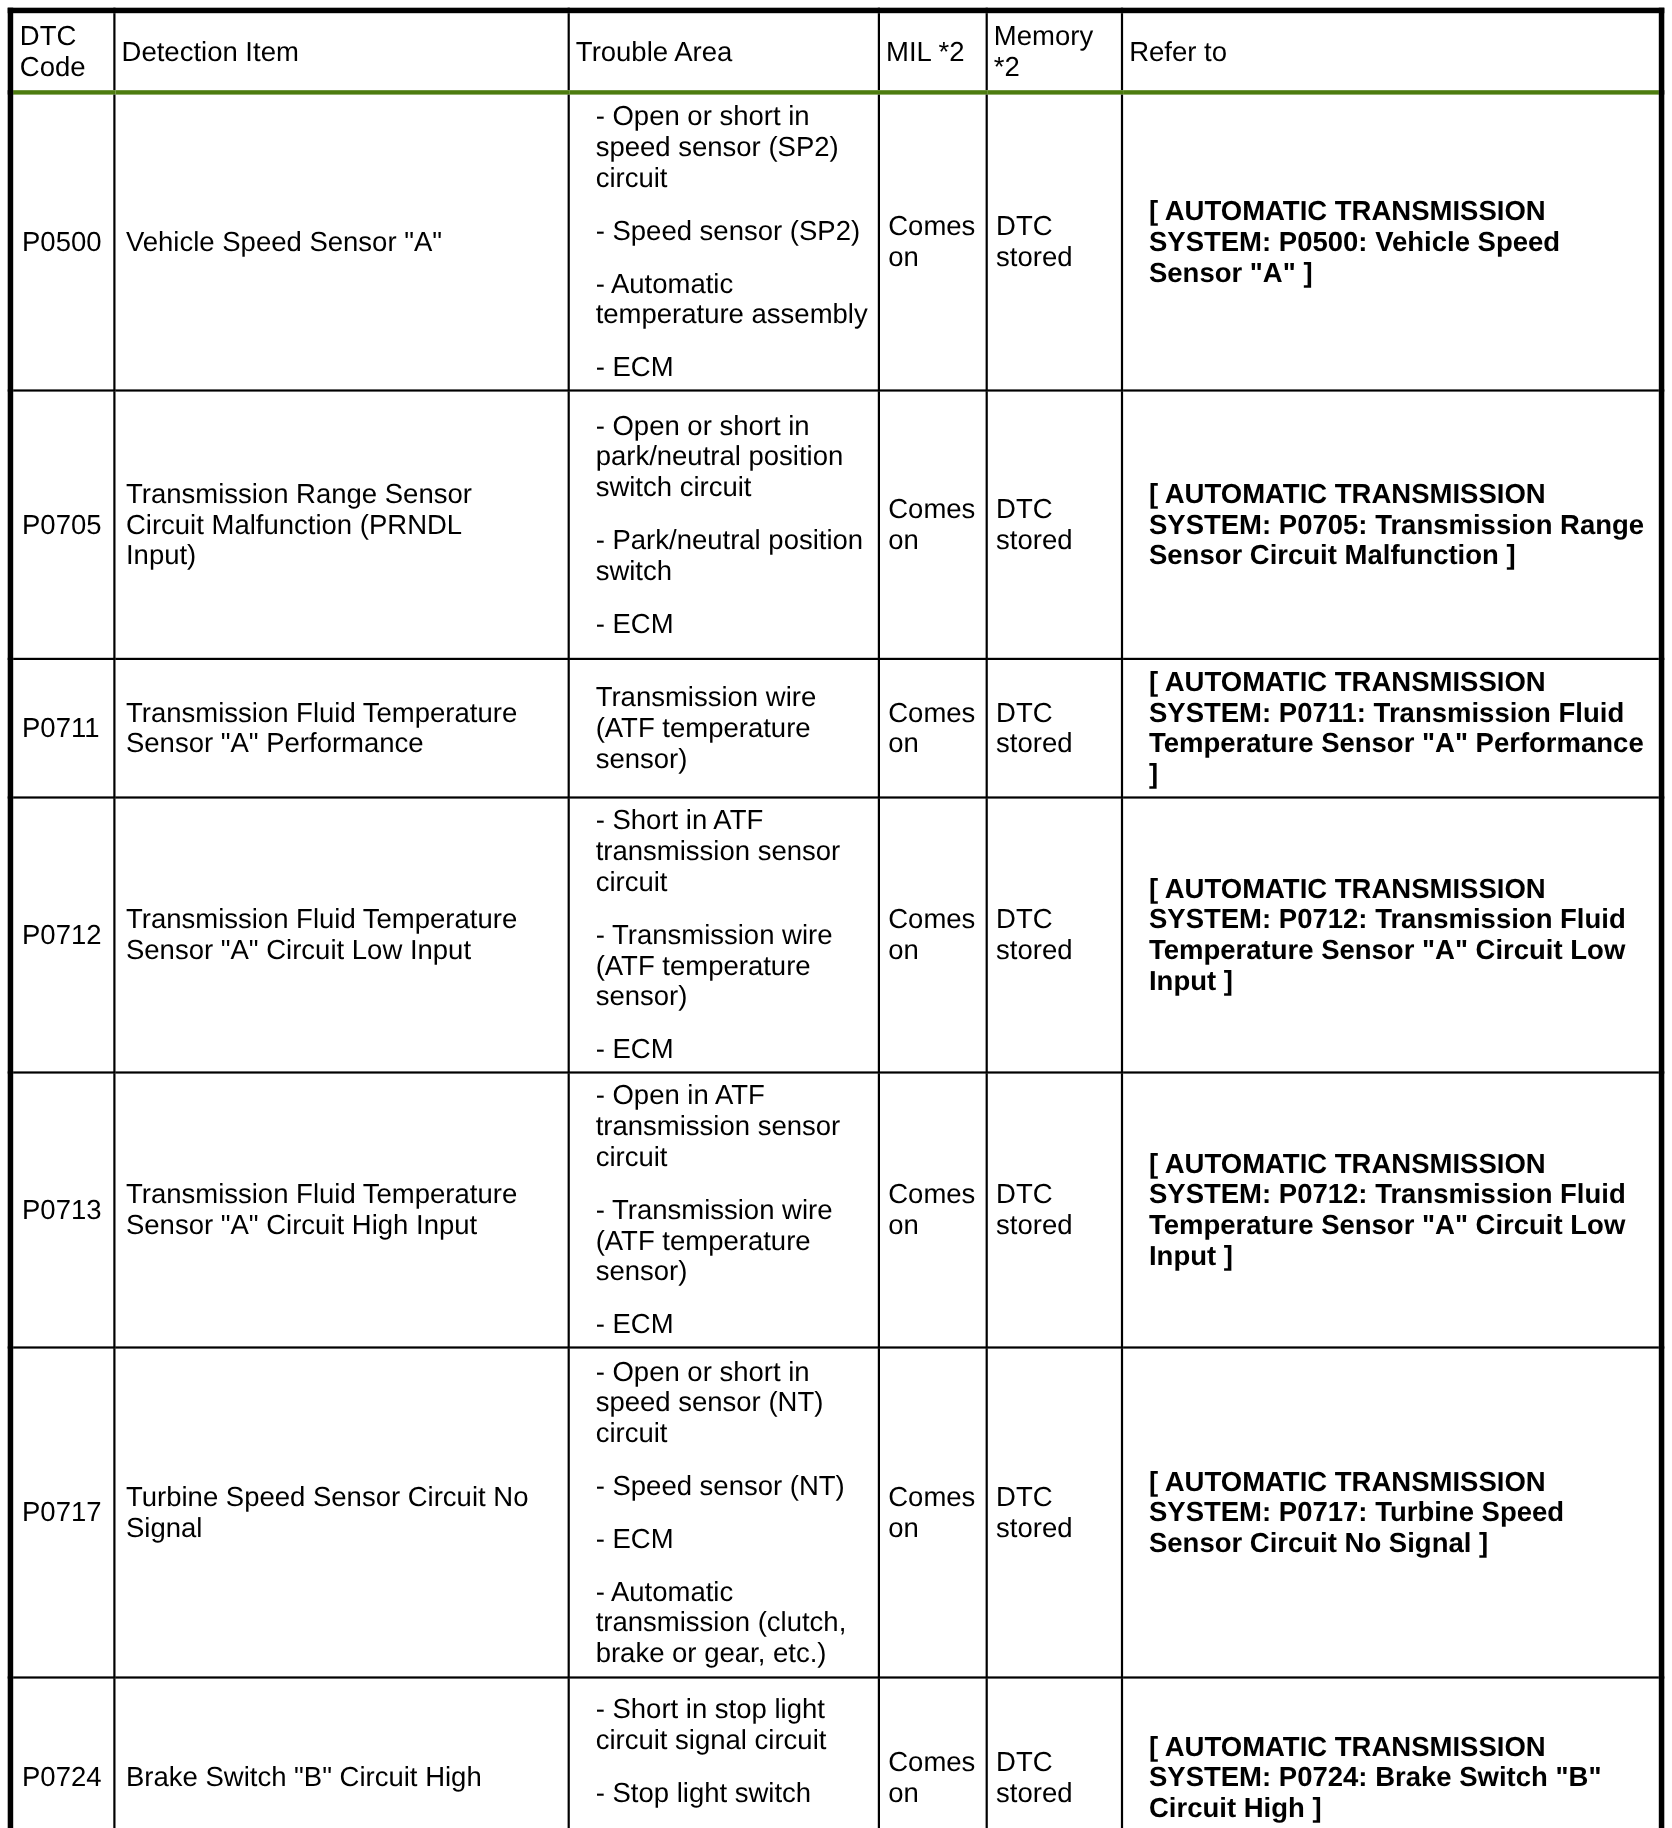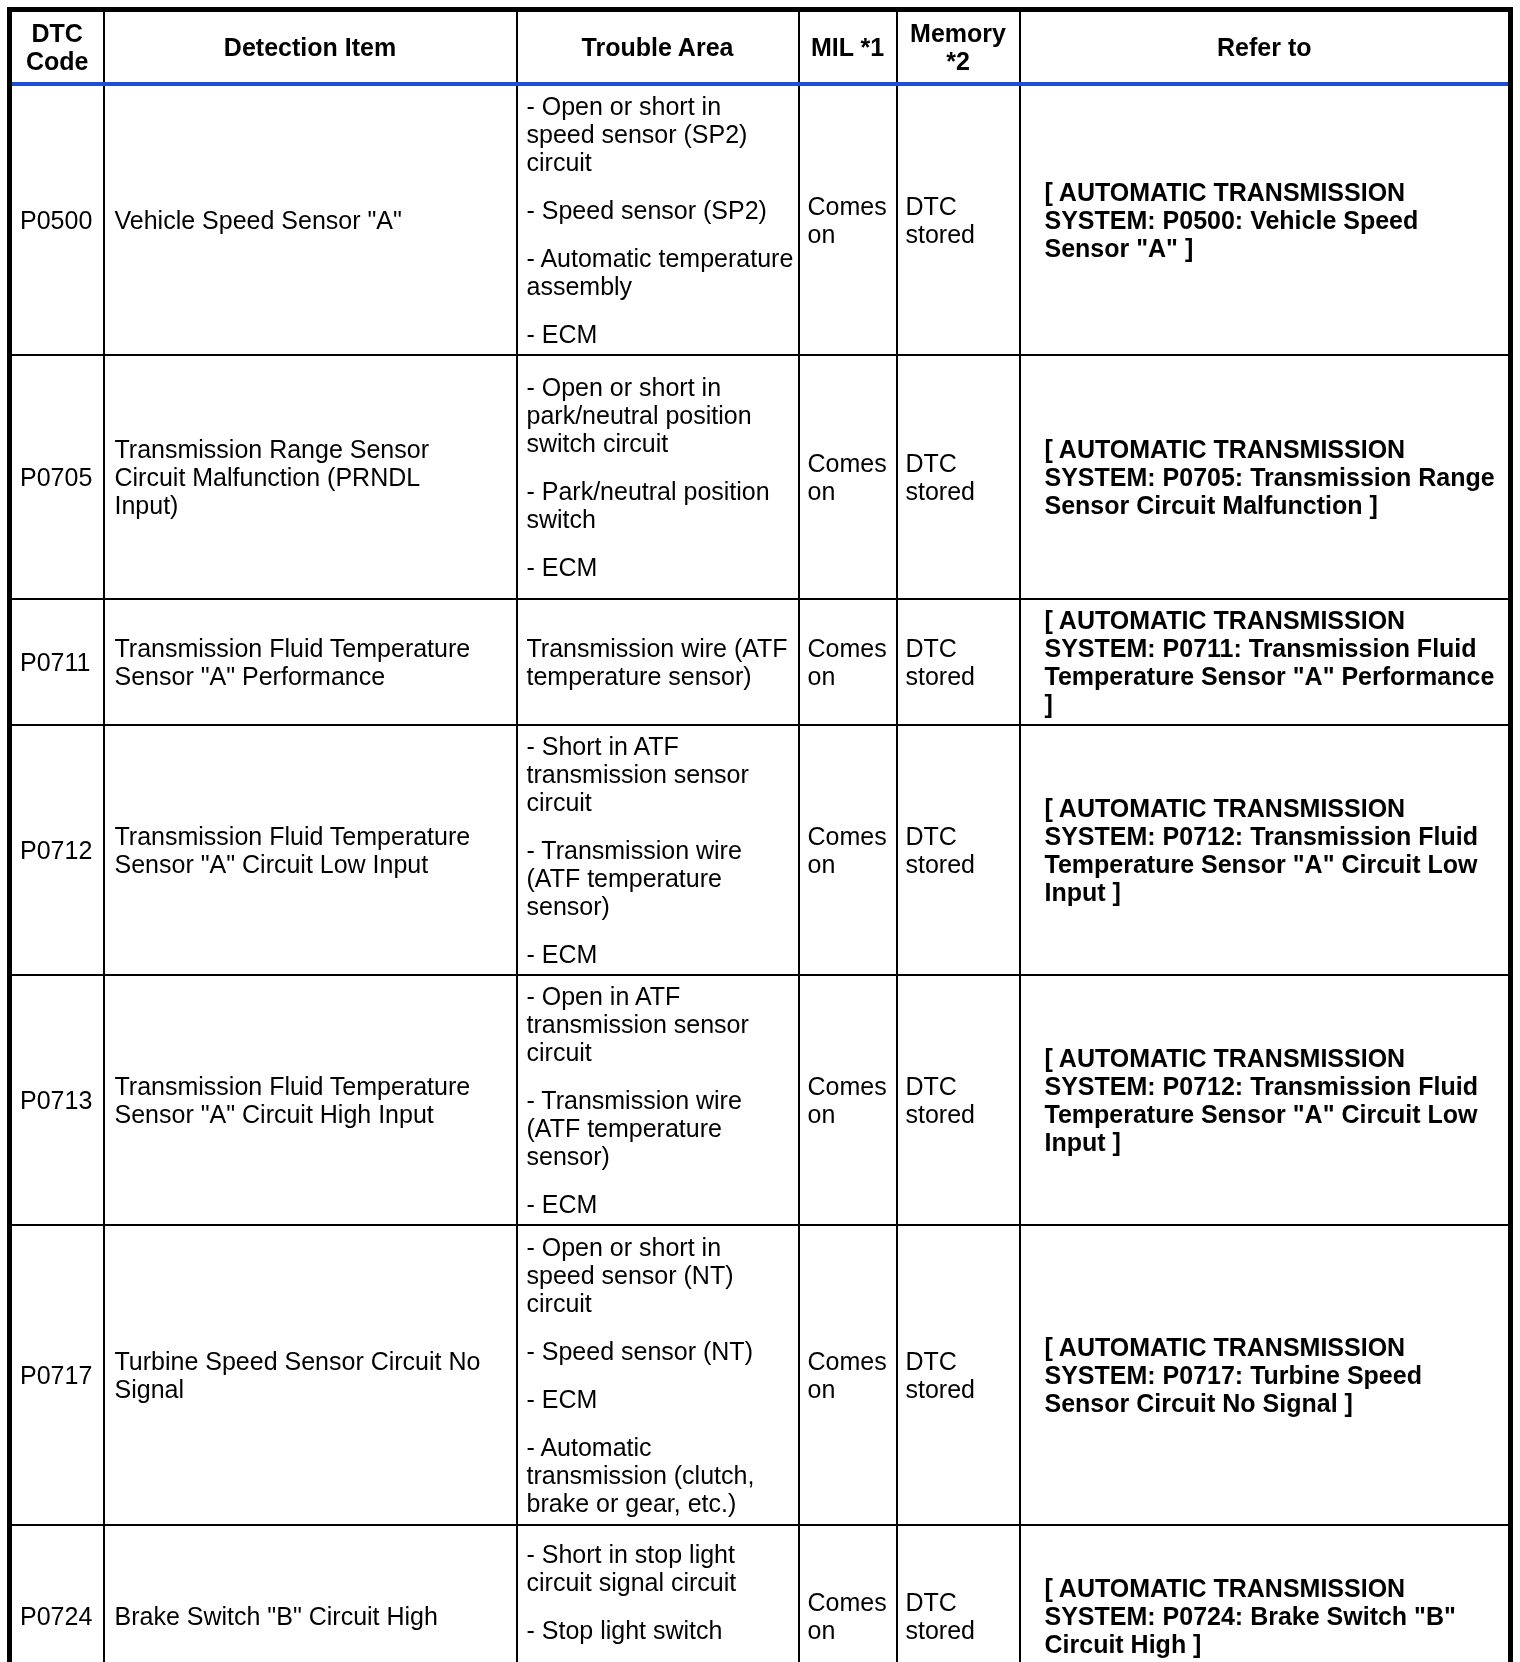--- a/index.html
+++ b/index.html
@@ -31,33 +31,33 @@
   col.c-mem    { width: 123px; }
   col.c-refer  { width: auto;  }
 
   th, td {
     border: 2px solid #000000;
     vertical-align: middle;
     overflow: hidden;
     color: #000000;
   }
   thead th {
-    border-bottom: 4px solid #1d4ed8;
-    font-weight: bold;
-    text-align: center;
+    border-bottom: 4px solid #4d7c0f;
+    font-weight: normal;
+    text-align: left;
     padding: 4px 6px;
     height: 62px;
   }
   td {
     padding: 6px 8px;
     text-align: left;
   }
   td.cell-code      { padding-left: 8px; }
   td.cell-item      { padding-right: 34px; padding-left: 10px; }
-  td.cell-area      { padding-left: 9px; padding-right: 4px; }
+  td.cell-area      { padding-left: 24px; padding-right: 4px; }
   td.cell-mil       { padding-left: 8px; padding-right: 4px; }
   td.cell-mem       { padding-left: 8px; padding-right: 4px; margin-left: 32px; }
   td.cell-refer     { font-weight: bold; padding-left: 24px; padding-right: 6px; }
 
   .trouble-item { margin: 0 0 20px 0; }
   .trouble-item:last-child { margin-bottom: 0; }
 
   tbody tr:nth-child(1) { height: 268px; }
   tbody tr:nth-child(2) { height: 244px; }
   tbody tr:nth-child(3) { height: 104px; }
@@ -77,21 +77,21 @@
       <col class="c-area">
       <col class="c-mil">
       <col class="c-mem">
       <col class="c-refer">
     </colgroup>
     <thead>
       <tr>
         <th>DTC Code</th>
         <th>Detection Item</th>
         <th>Trouble Area</th>
-        <th>MIL *1</th>
+        <th>MIL *2</th>
         <th>Memory *2</th>
         <th>Refer to</th>
       </tr>
     </thead>
     <tbody>
   <tr>
     <td class="cell-code">P0500</td>
     <td class="cell-item">Vehicle Speed Sensor "A"</td>
     <td class="cell-area">
             <div class="trouble-item">- Open or short in speed sensor (SP2) circuit</div>

